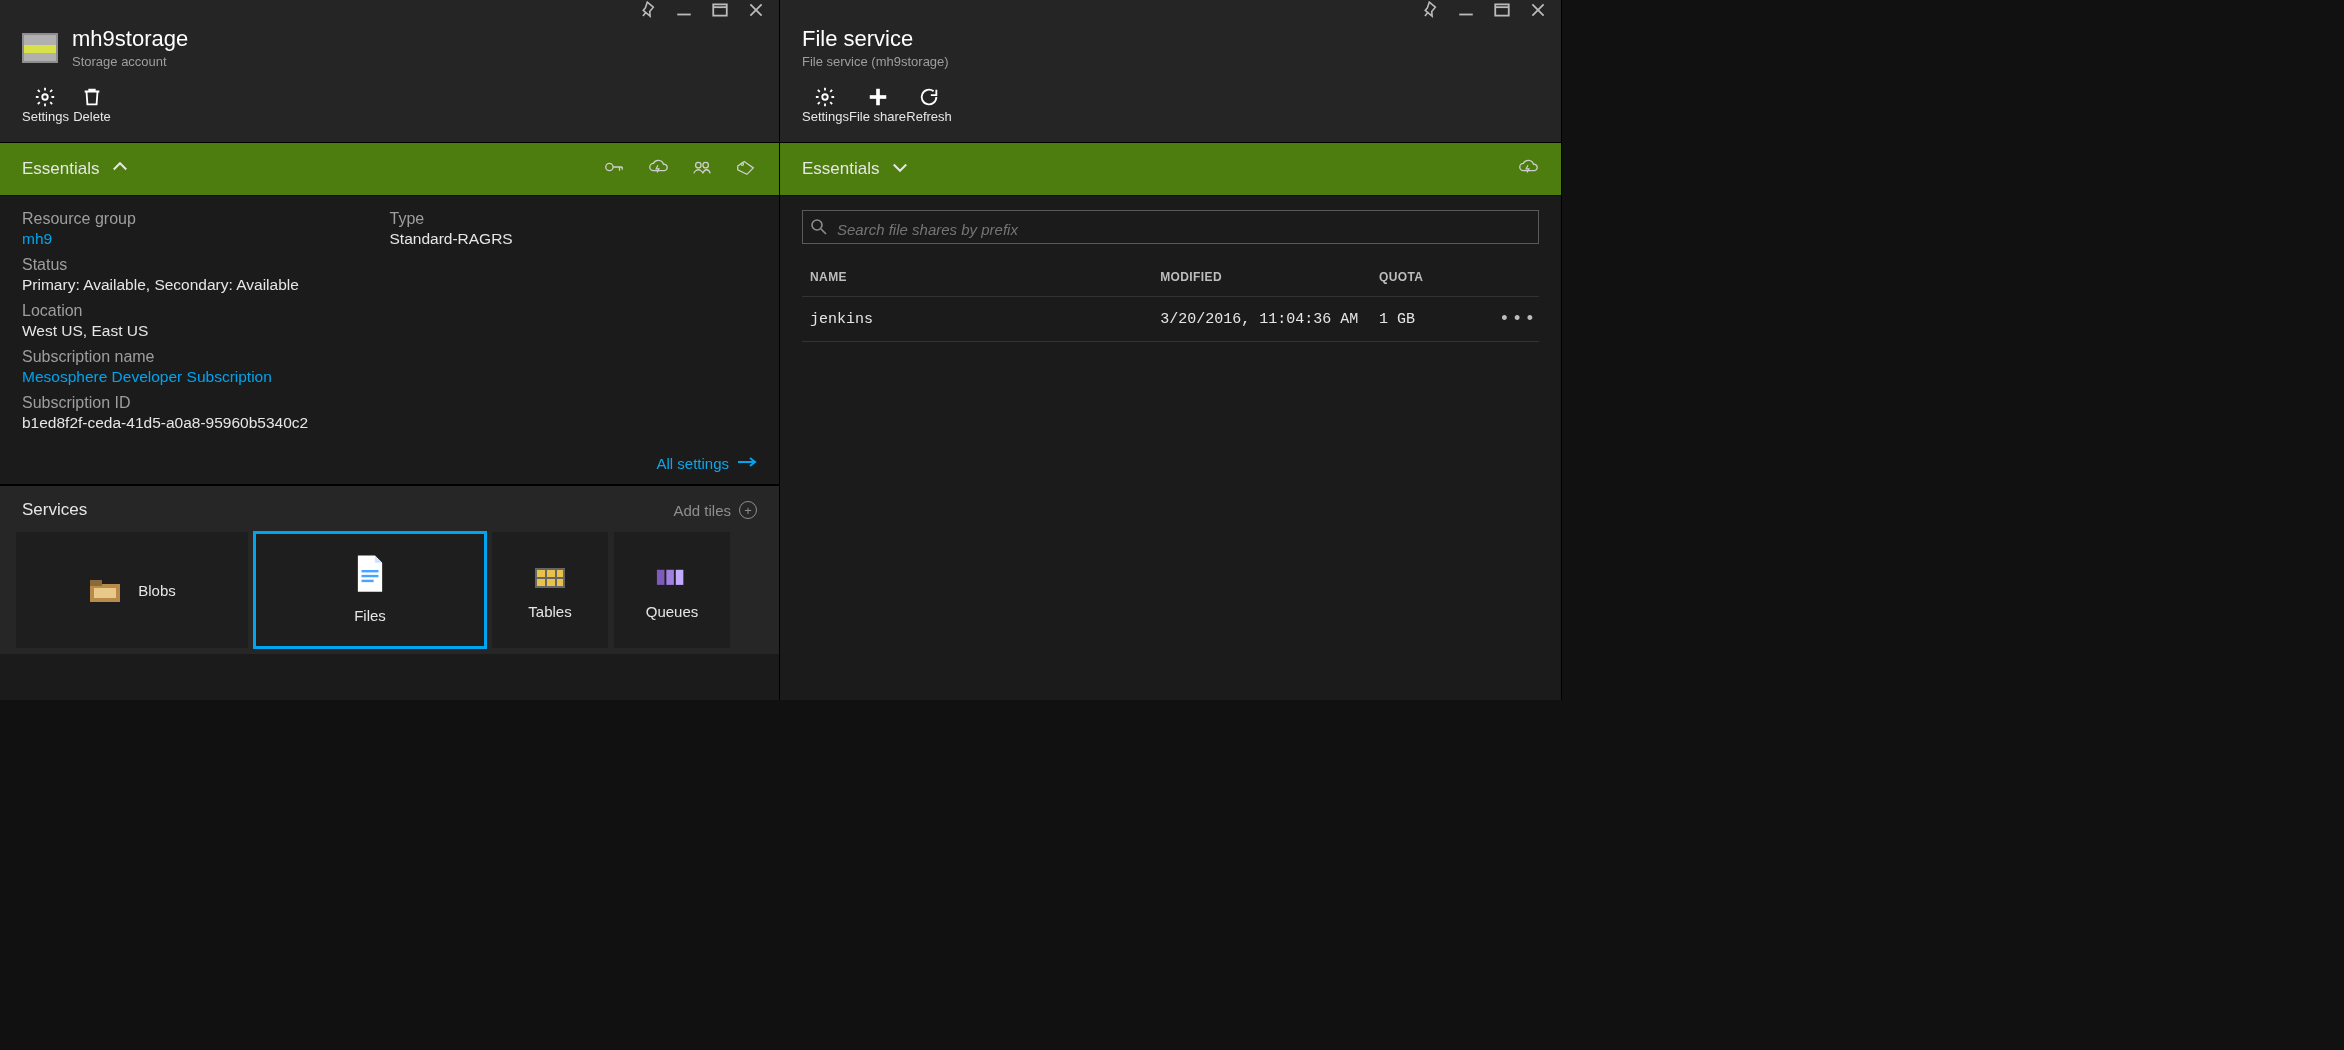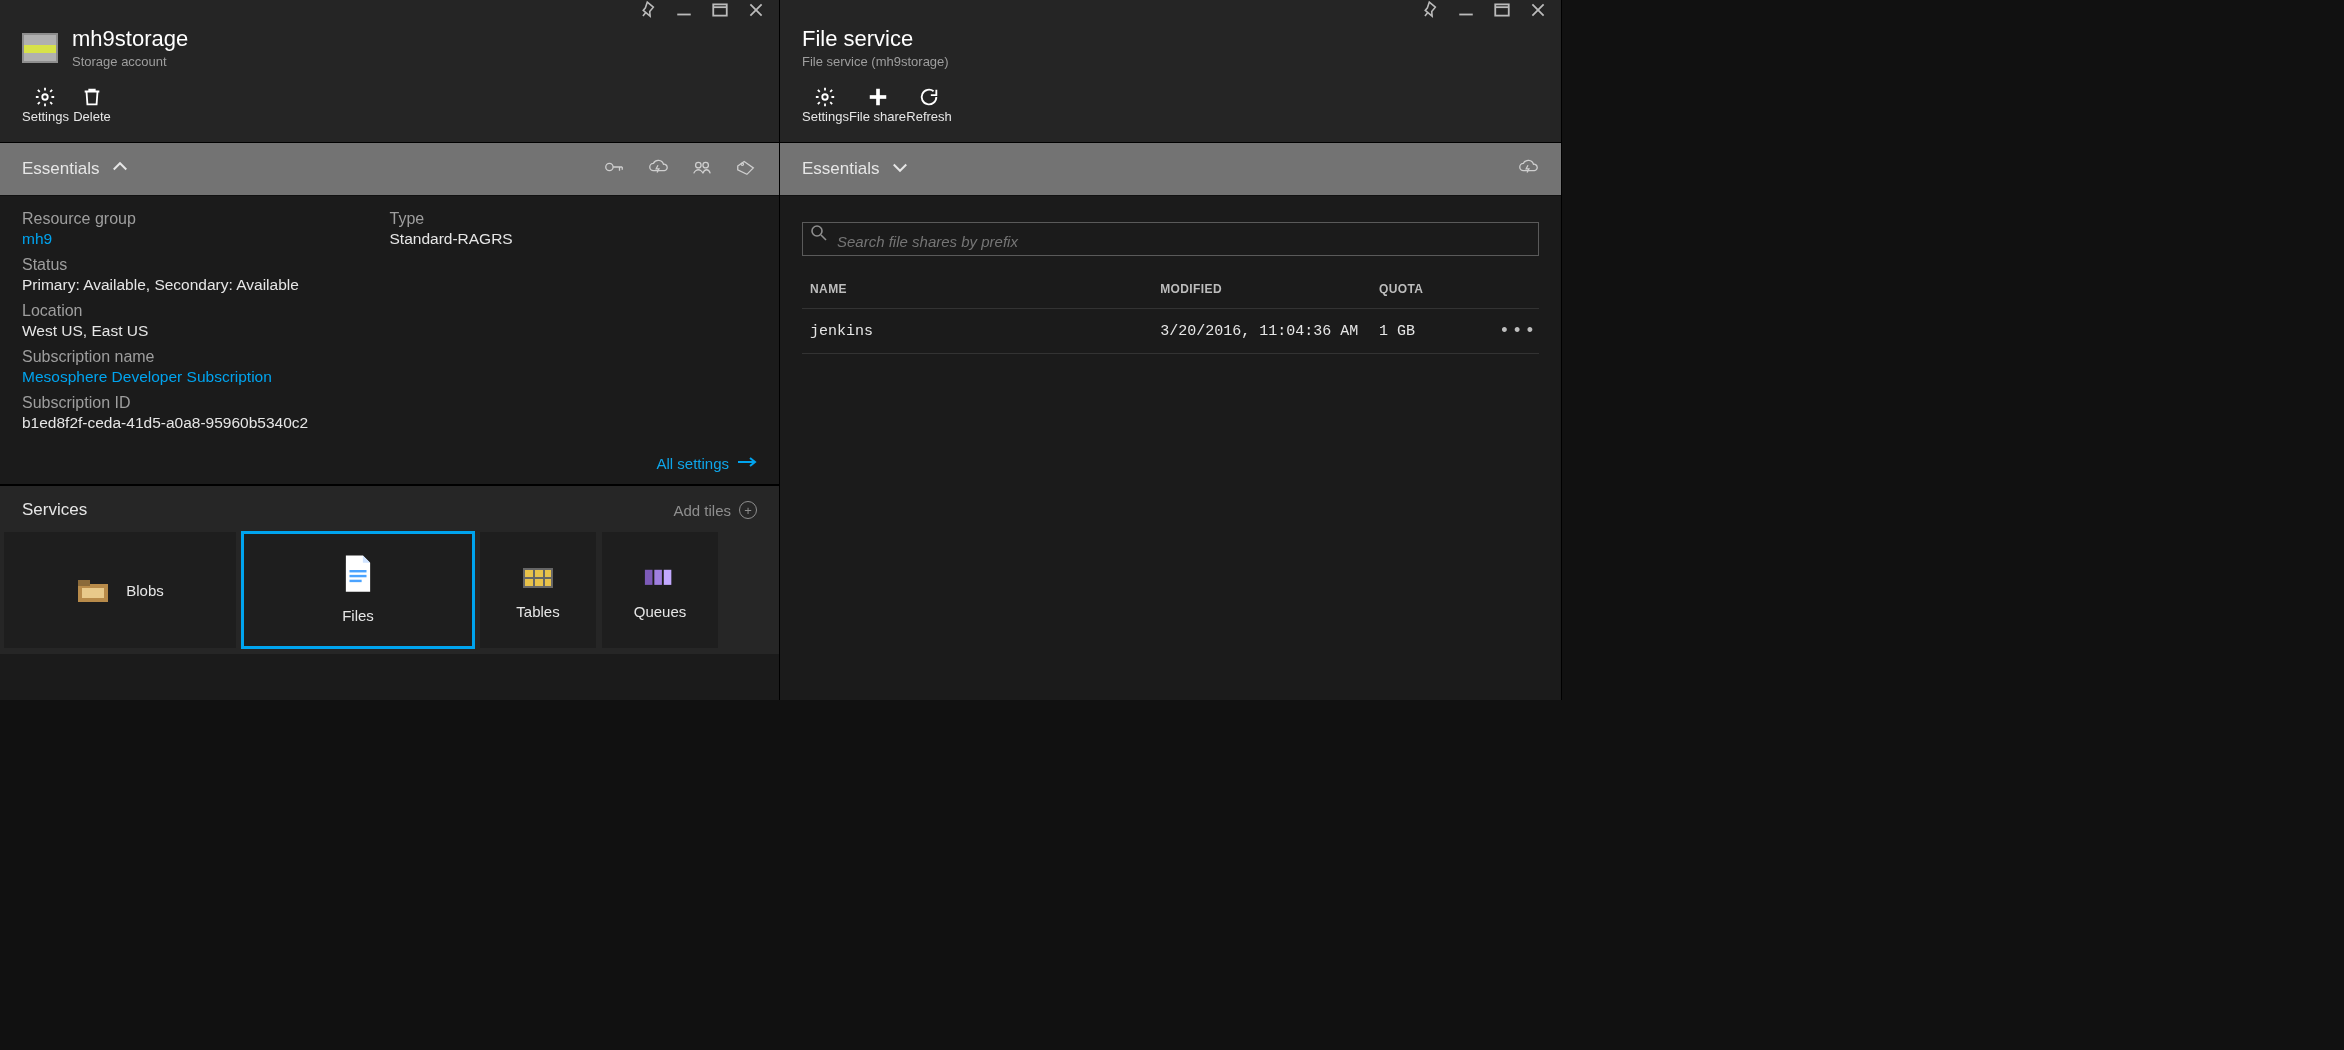--- a/index.html
+++ b/index.html
@@ -60,21 +60,21 @@
     min-width: 46px;
   }
   .cmd .ci { font-size: 20px; height: 24px; display: flex; align-items: center; justify-content: center; }
   .cmd .ci svg { width: 22px; height: 22px; stroke: #fff; fill: none; stroke-width: 2; }
 
   
   .section-bar {
     display: flex;
     align-items: center;
     padding: 14px 22px;
-    background: #737373;
+    background: #4d7c0f;
     border-top: 1px solid #000;
     border-bottom: 1px solid #111;
   }
   .section-bar .label { font-size: 17px; font-weight: 400; }
   .section-bar .chev { margin-left: 10px; }
   .section-bar .spacer { flex: 1; }
   .section-bar .act { margin-left: 22px; cursor: pointer; }
   .section-bar svg { width: 22px; height: 20px; stroke: #cfcfcf; fill: none; stroke-width: 1.4; }
 
   
@@ -106,21 +106,21 @@
   .services-bar .label { font-size: 17px; }
   .services-bar .spacer { flex: 1; }
   .add-tiles { color: #8e8e8e; font-size: 15px; display: flex; align-items: center; cursor: pointer; }
   .add-tiles .plus {
     width: 18px; height: 18px; border: 1.4px solid #8e8e8e; border-radius: 50%;
     margin-left: 8px; display: flex; align-items: center; justify-content: center; font-size: 13px;
   }
 
   .tiles {
     display: flex; gap: 6px;
-    padding: 0 6px 6px 4px;
+    padding: 0 6px 6px 16px;
     background: #262626;
   }
   .tile {
     background: #1e1e1e;
     display: flex; align-items: center; justify-content: center;
     cursor: pointer;
     flex-direction: row;
   }
   .tile.wide { width: 232px; height: 116px; gap: 16px; }
   .tile.small { width: 116px; height: 116px; flex-direction: column; gap: 8px; }
@@ -131,21 +131,20 @@
   
   .search-wrap { padding: 14px 22px 8px 22px; }
   .search {
     width: 100%; height: 34px;
     background: transparent;
     border: 1px solid #5a5a5a;
     color: #ccc;
     padding: 5px 10px 0 34px;
     font-size: 15px;
     font-style: italic;
-    margin-top: 12px;
   }
   .search-box { position: relative; }
   .search-box .mag {
     position: absolute; left: 8px; top: 50%; transform: translateY(-50%);
     width: 18px; height: 18px;
   }
   .search-box .mag svg { stroke: #8e8e8e; fill: none; stroke-width: 1.6; }
 
   .ftable { padding: 6px 22px; }
   .ftable .hdr, .ftable .row {

